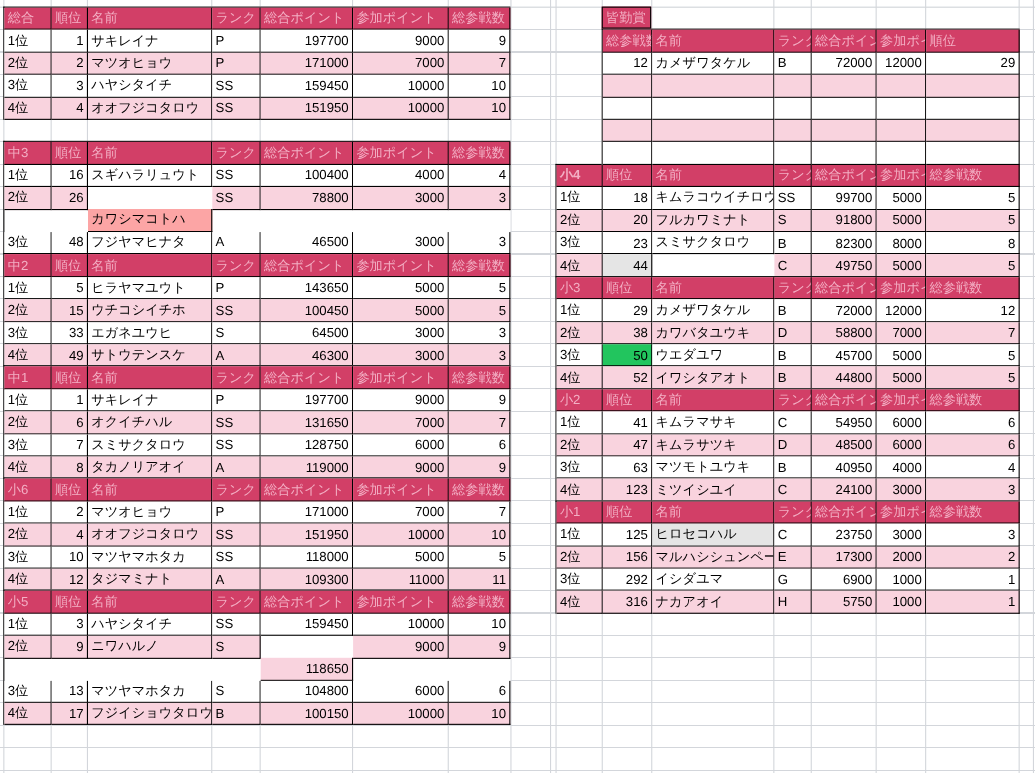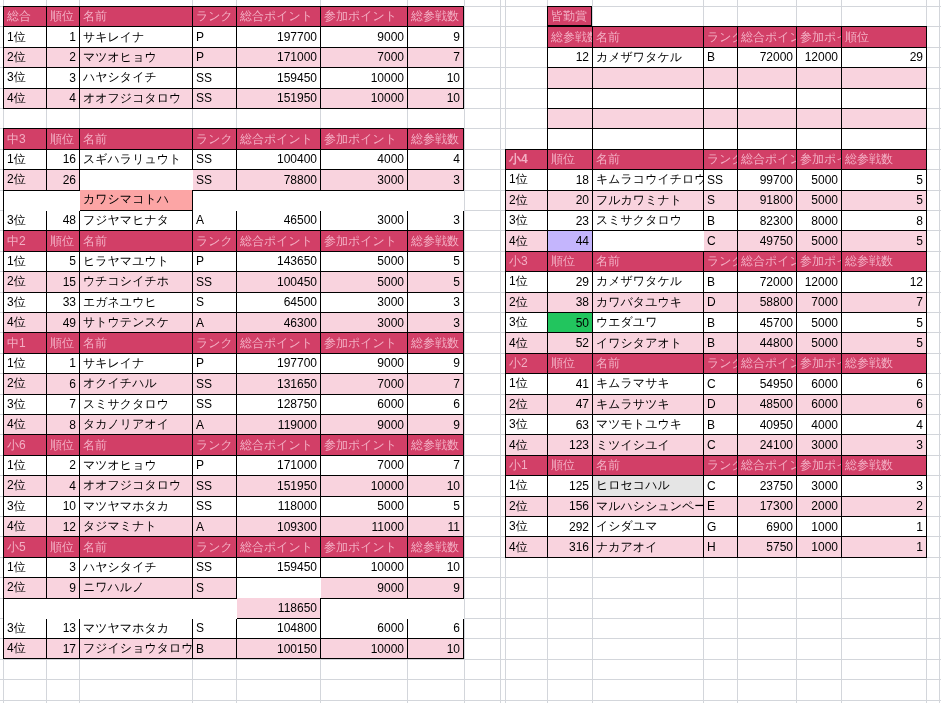--- a/index.html
+++ b/index.html
@@ -330,21 +330,21 @@
         <div class="c al-r" style="background: rgb(249, 211, 222);">5000</div>
         <div class="c al-r" style="background: rgb(249, 211, 222);">5</div>
         <div class="c al-l" style="background: rgb(255, 255, 255);">3位</div>
         <div class="c al-r" style="background: rgb(255, 255, 255);">23</div>
         <div class="c al-l" style="background: rgb(255, 255, 255);">スミサクタロウ</div>
         <div class="c al-l" style="background: rgb(255, 255, 255);">B</div>
         <div class="c al-r" style="background: rgb(255, 255, 255);">82300</div>
         <div class="c al-r" style="background: rgb(255, 255, 255);">8000</div>
         <div class="c al-r" style="background: rgb(255, 255, 255);">8</div>
         <div class="c al-l" style="background: rgb(249, 211, 222);">4位</div>
-        <div class="c al-r" style="background: #c4b5fd;">44</div>
+        <div class="c al-r" style="background: #e5e5e5;">44</div>
         <div class="c al-l" style="background: #bef264; margin-top: 20px;">ナカジマスミレ</div>
         <div class="c al-l" style="background: rgb(249, 211, 222);">C</div>
         <div class="c al-r" style="background: rgb(249, 211, 222);">49750</div>
         <div class="c al-r" style="background: rgb(249, 211, 222);">5000</div>
         <div class="c al-r" style="background: rgb(249, 211, 222);">5</div>
       </div>
       <div class="tbl" style="left: 505px; top: 250.8px; grid-template-columns: 42px 45px 111px 34px 59px 45px 85px;">
         <div class="c al-l hd" style="background: rgb(210, 63, 103);">小3</div>
         <div class="c al-l hd" style="background: rgb(210, 63, 103);">順位</div>
         <div class="c al-l hd" style="background: rgb(210, 63, 103);">名前</div>

